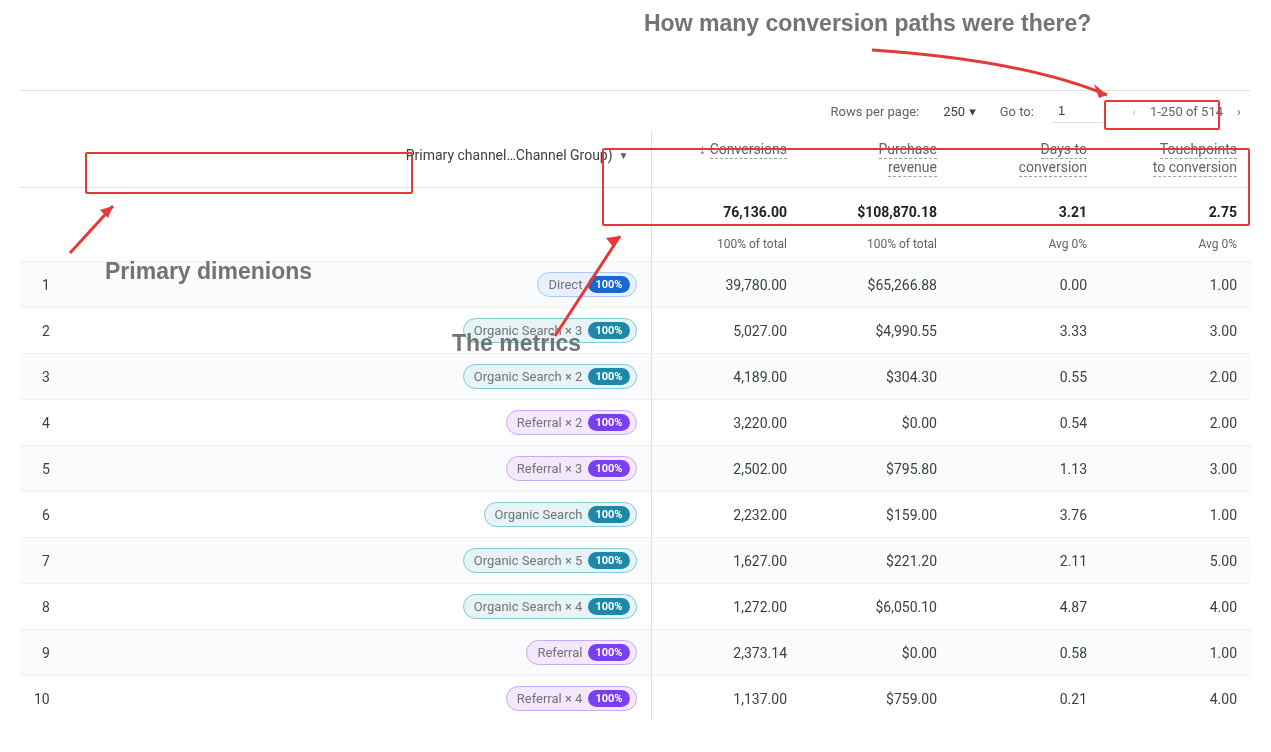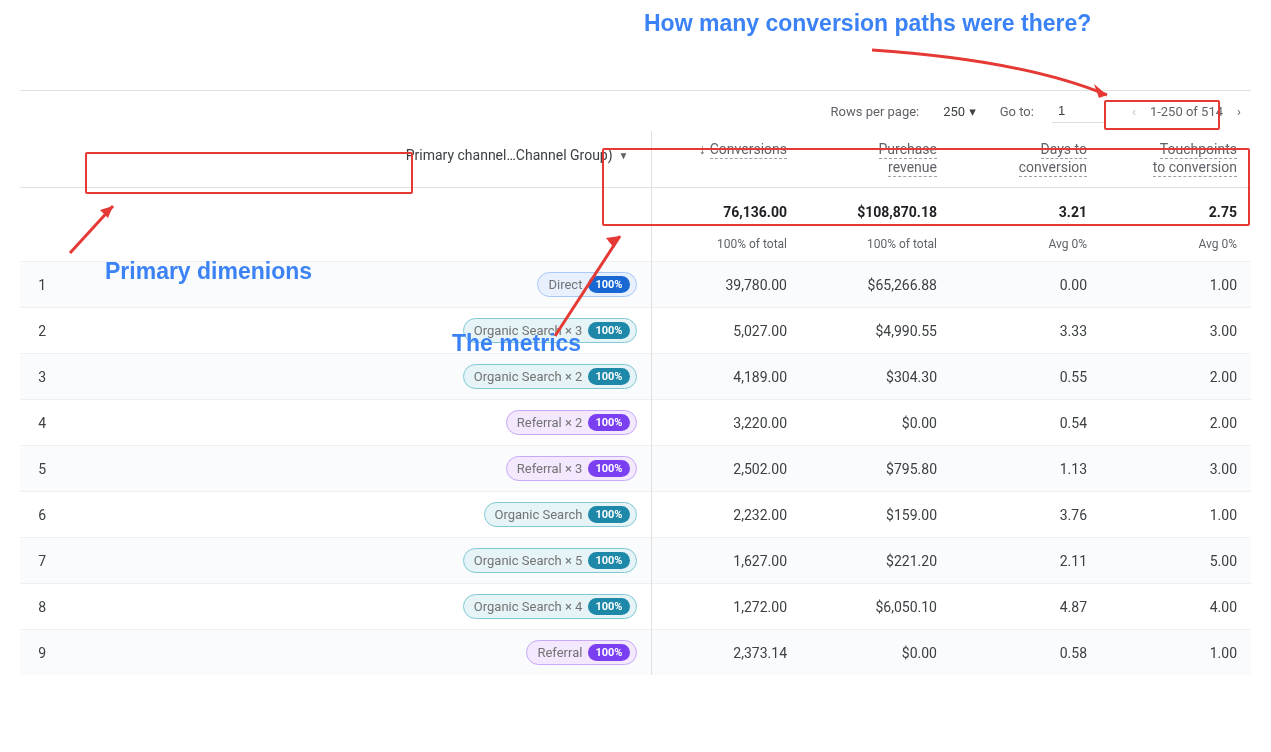--- a/index.html
+++ b/index.html
@@ -1,20 +1,20 @@
 <!DOCTYPE html>
 <html><head>
 <meta charset="utf-8">
 <style>
 * { box-sizing: border-box; margin: 0; padding: 0; }
 body { font-family: Roboto, Arial, sans-serif; font-size: 14px; color: #3c4043; background: #fff; width: 1271px; }
 .container { padding: 0 20px; }
 
 
-.annotation { position: absolute; color: #3b82f6; font-weight: 700; font-size: 23px; font-family: Arial, sans-serif; pointer-events: none; }
+.annotation { position: absolute; color: #737373; font-weight: 700; font-size: 23px; font-family: Arial, sans-serif; pointer-events: none; }
 .ann-top { top: 10px; left: 644px; }
 .ann-primary { top: 258px; left: 105px; }
 .ann-metrics { top: 330px; left: 452px; }
 .red-box { border: 2.5px solid #e53935; border-radius: 2px; position: absolute; pointer-events: none; }
 .box-dimensions { top: 152px; left: 85px; width: 328px; height: 42px; }
 .box-pagination { top: 100px; left: 1104px; width: 116px; height: 30px; }
 .box-metrics { top: 148px; left: 602px; width: 648px; height: 78px; }
 .arrow-svg { position: absolute; pointer-events: none; }
 
 
@@ -232,16 +232,27 @@
           <td class="row-index">9</td>
           <td class="dim-cell"><span class="pill pill-purple">
               <span class="label">Referral</span>
               <span class="pct"><span>100%</span></span>
             </span></td>
           <td class="vline">2,373.14</td>
           <td>$0.00</td>
           <td>0.58</td>
           <td>1.00</td>
         </tr>
+        <tr class="data-row">
+          <td class="row-index">10</td>
+          <td class="dim-cell"><span class="pill pill-purple">
+              <span class="label">Referral × 4</span>
+              <span class="pct"><span>100%</span></span>
+            </span></td>
+          <td class="vline">1,137.00</td>
+          <td>$759.00</td>
+          <td>0.21</td>
+          <td>4.00</td>
+        </tr>
       </tbody>
 </table>
 
 </div>
 
 </body></html>

